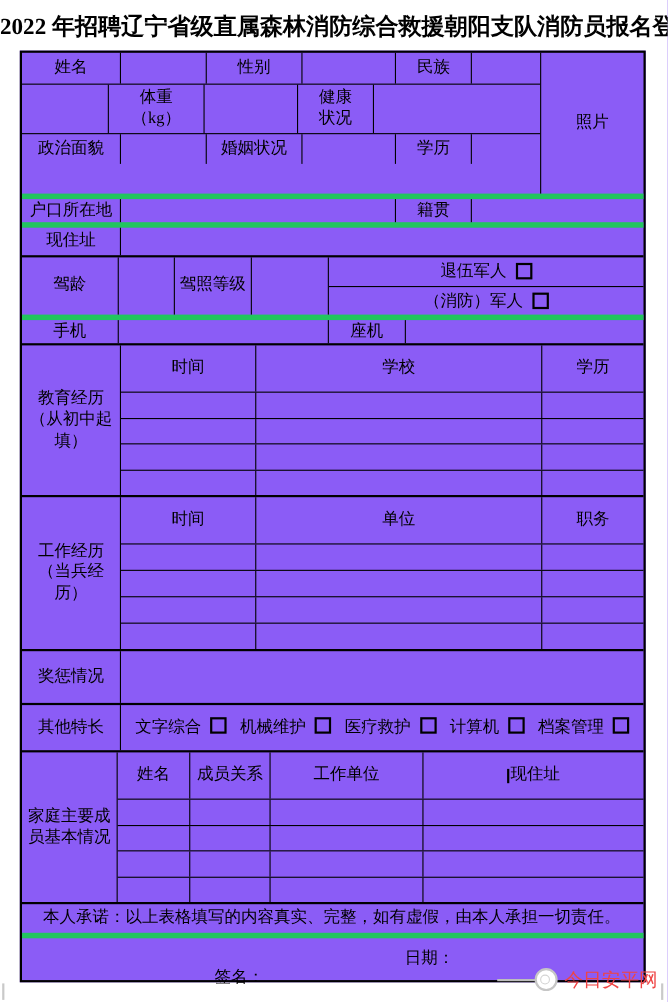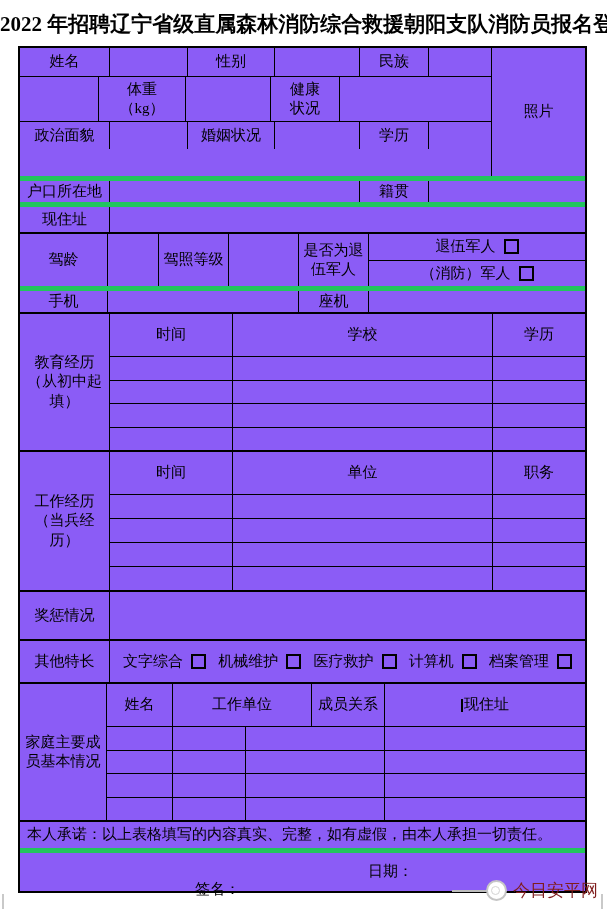--- a/index.html
+++ b/index.html
@@ -33,29 +33,29 @@
   .g-r{flex:1 1 auto;display:flex;align-items:stretch;border-top:1px solid #000;box-sizing:border-box;}
   .g-r:first-child{border-top:none;}
   .gcol .c:first-child{border-left:none;}
   .opt{flex:1 1 auto;display:flex;align-items:center;justify-content:center;border-top:1px solid #000;font-size:15px;}
   .opt:first-child{border-top:none;}
   .cb{
     display:inline-block;width:11px;height:11px;border:2px solid #000;
     margin-left:8px;flex:0 0 auto;
   }
   .spec-wrap{justify-content:space-between;padding:0 13px;white-space:nowrap;}
-  .spec-item{display:flex;align-items:center;}
-  .left-al{justify-content:flex-start;text-align:center;padding-left:7px;font-family:Liberation Serif, serif;}
+  .spec-item{display:flex;align-items:flex-start;}
+  .left-al{justify-content:flex-start;text-align:center;padding-left:19px;font-family:Liberation Serif, serif;}
   .sig-cell{justify-content:flex-start;}
   .sig-label{margin-left:175px;margin-top:36px;}
   .date-label{margin-left:128px;}
   .caret{display:inline-block;width:2px;height:13px;background:#000;margin-right:1px;}
   .watermark{
     position:absolute;top:879px;left:452px;display:flex;align-items:center;
-    color:#7f1d1d;font-size:17px;white-space:nowrap;
+    color:#ef4444;font-size:17px;white-space:nowrap;
   }
   .wm-dash{display:inline-block;width:42px;height:2px;background:#bdbdbd;margin-right:-8px;}
   .wm-circle{
     display:inline-block;width:17px;height:17px;border:2px solid #c6c6c6;border-radius:50%;
     margin-right:6px;position:relative;background:#fff;
   }
   .wm-circle::after{
     content:"";position:absolute;left:3px;top:4px;width:7px;height:7px;
     border:1px solid #d4d4d4;border-radius:50%;
   }
@@ -112,22 +112,20 @@
     <div class="r" style="height:30px">
       <div class="c" style="width:89px">现住址</div>
       <div class="c grow"></div>
     </div>
 
     <div class="r sec" style="height:54px">
       <div class="c" style="width:87px">驾龄</div>
       <div class="c" style="width:51px"></div>
       <div class="c" style="width:70px">驾照等级</div>
       <div class="c" style="width:70px"></div>
-      <div class="c" style="width:70px">是否为退
-伍军人</div>
       <div class="gcol">
         <div class="opt">
           <span>退伍军人</span>
           <span class="cb"></span>
         </div>
         <div class="opt">
           <span>（消防）军人</span>
           <span class="cb"></span>
         </div>
       </div>
@@ -236,22 +234,22 @@
         </span>
       </div>
     </div>
 
     <div class="r sec" style="height:138px">
       <div class="c" style="width:86px">家庭主要成
 员基本情况</div>
       <div class="gcol">
         <div class="g-r">
           <div class="c" style="width:65px">姓名</div>
+          <div class="c" style="width:73px">成员关系</div>
           <div class="c" style="width:139px">工作单位</div>
-          <div class="c" style="width:73px">成员关系</div>
           <div class="c grow"><span class="caret"></span><span>现住址</span></div>
         </div>
         <div class="g-r">
           <div class="c" style="width:65px"></div>
           <div class="c" style="width:73px"></div>
           <div class="c" style="width:139px"></div>
           <div class="c grow"></div>
         </div>
         <div class="g-r">
           <div class="c" style="width:65px"></div>

